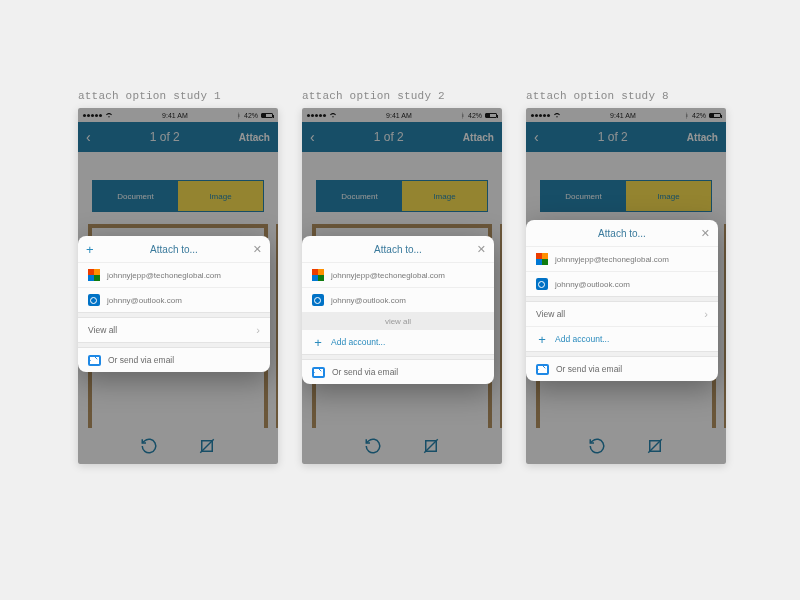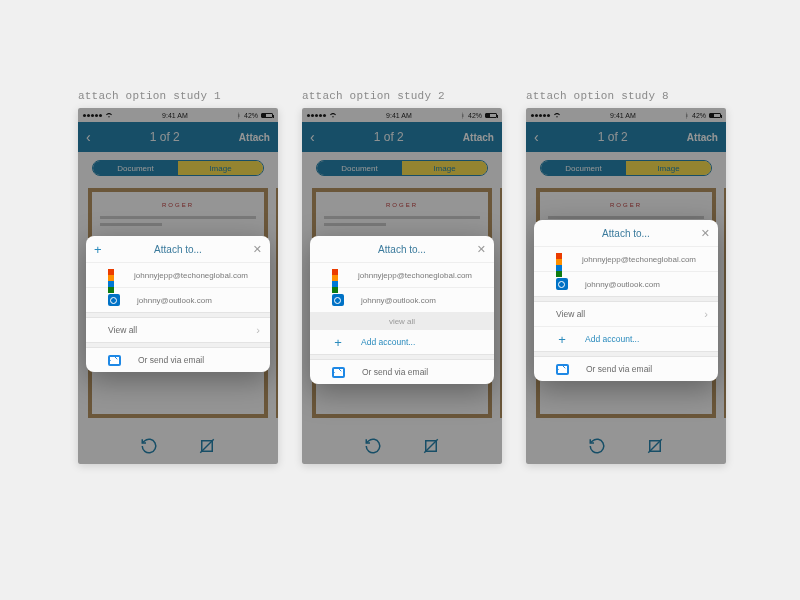--- a/index.html
+++ b/index.html
@@ -70,23 +70,24 @@
   .nav-title { font-size: 12px; opacity: .95; font-weight:400;text-align:center; }
   .nav-action { font-size: 10px; font-weight:700; }
 
   .segbar {
     background: #fff;
     padding: 8px 14px 6px;
   }
   .segctrl {
     display: flex;
     border: 1px solid #1a7fab;
-    border-radius: 8px;
+    border-radius: 0;
     overflow: hidden;
-    height: 16px;
+    height: 32px;
+    margin-top: 20px;
   }
   .seg {
     flex: 1;
     font-size: 8px;
     display: flex;
     align-items: center;
     justify-content: center;
     color: #1a7fab;
     background: #fde047;
   }
@@ -125,21 +126,21 @@
     display: flex;
     justify-content: center;
     gap: 40px;
     align-items: center;
   }
   .tb-icon { width: 18px; height: 18px; color: #1a7fab; display:flex; }
 
   
   .sheet {
     position: absolute;
-    left: 8px; right: 8px;
+    left: 0; right: 8px;
     top: 128px;
     background: #fcfcfc;
     border-radius: 8px;
     z-index: 10;
     box-shadow: 0 8px 30px rgba(0,0,0,0.35);
     overflow: hidden;
     font-size: 9px;
   }
   .sheet-header {
     display: flex;
@@ -158,22 +159,22 @@
   .sheet-header .close {
     position: absolute; right: 8px; top: 50%; transform: translateY(-50%);
     color: #999; font-size: 11px;
   }
   .sheet hr { border: none; border-top: 1px solid #eee; margin:0; }
   .sheet-section-gap { height:6px; background:#f0f0f0; border-top:1px solid #e3e3e3; border-bottom:1px solid #e3e3e3; }
   .sheet-row {
     display: flex;
     align-items: center;
     height: 24px;
-    padding: 0 22px;
-    gap: 17px;
+    padding: 0 10px;
+    gap: 7px;
     color: #6a6a6a;
     position: relative;
   }
   .sheet-row.link { color: #2a8bbd; }
   .sheet-row .chev {
     position: absolute; right: 10px; top: 50%; transform: translateY(-50%);
     color: #bbb; font-size: 11px;
   }
   .sheet-row.viewall-mini {
     justify-content: center;

